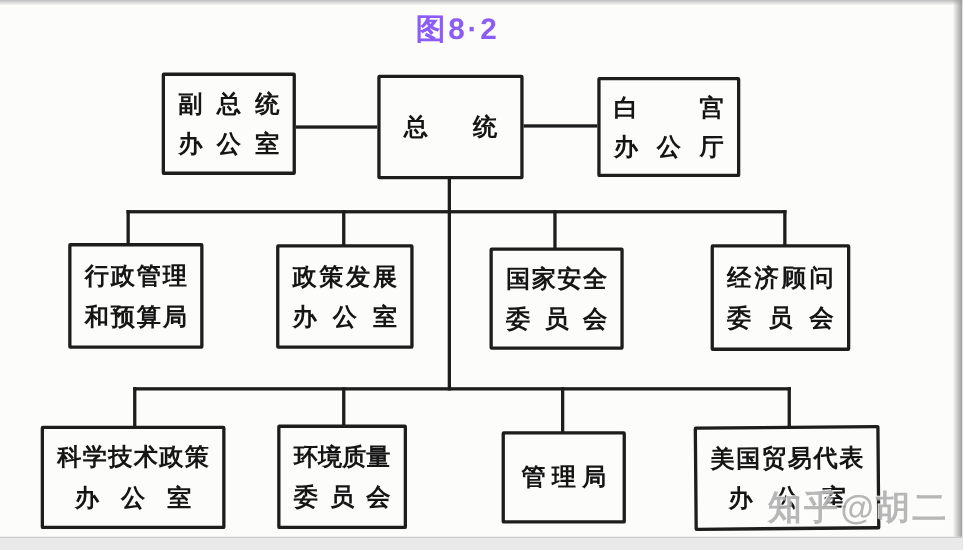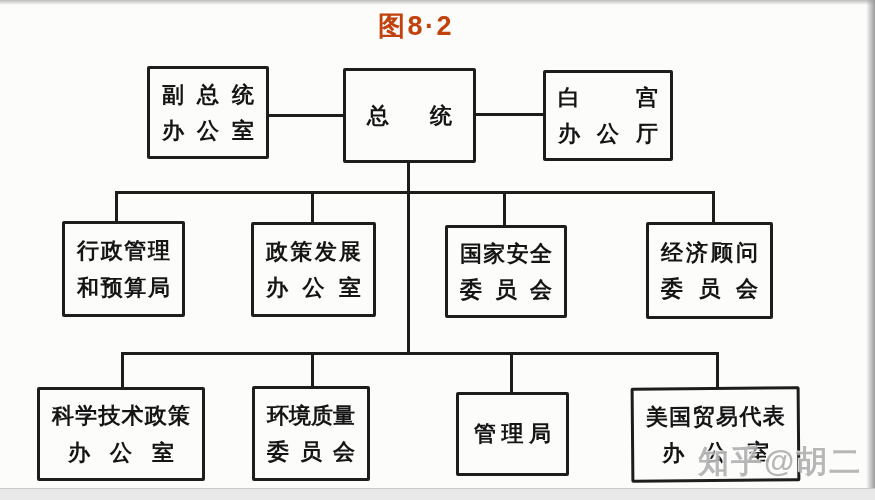--- a/index.html
+++ b/index.html
@@ -15,21 +15,21 @@
     background:linear-gradient(#bdbdbd,rgba(250,250,250,0));}
   .band-right{position:absolute;right:0;top:0;width:9px;height:100%;
     background:linear-gradient(to right,rgba(255,255,255,0),#9a9a9a);}
   .band-bottom{position:absolute;left:0;top:488px;width:100%;height:12px;
     background:#e9e9e9;border-top:1px solid #c9c9c9;}
 
   
   .title{
     position:absolute;top:8px;left:0;width:832px;
     display:flex;justify-content:center;gap:24px;
-    font-size:27px;font-weight:bold;color:#c2410c;letter-spacing:2.5px;
+    font-size:27px;font-weight:bold;color:#8b5cf6;letter-spacing:2.5px;
     white-space:nowrap;
   }
 
   
   .box{
     position:absolute;box-sizing:border-box;
     border:3px solid #1d1d1d;border-radius:2px;
     display:flex;flex-direction:column;justify-content:center;
     padding:4px 12px;color:#151515;font-weight:bold;font-size:22px;
     background:transparent;

